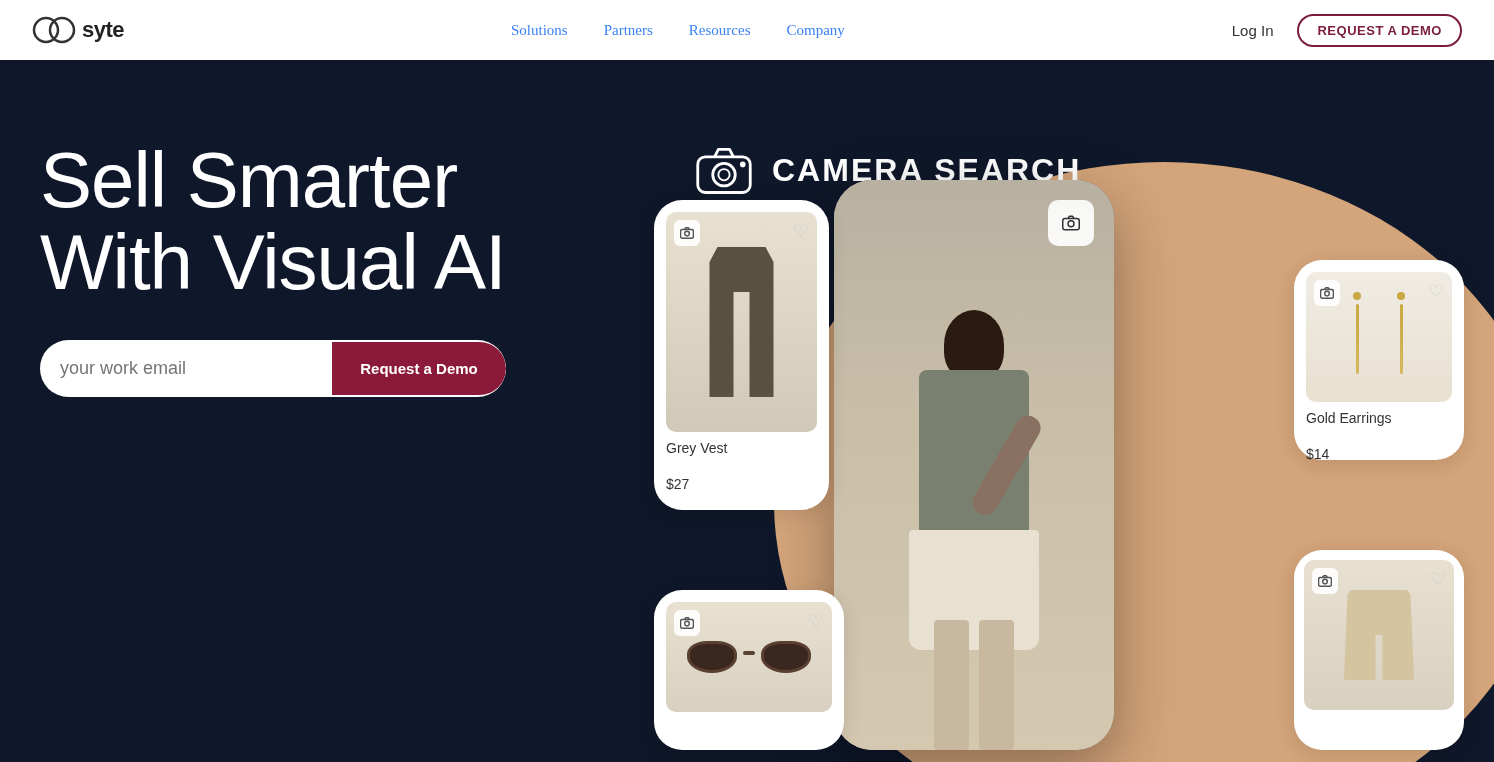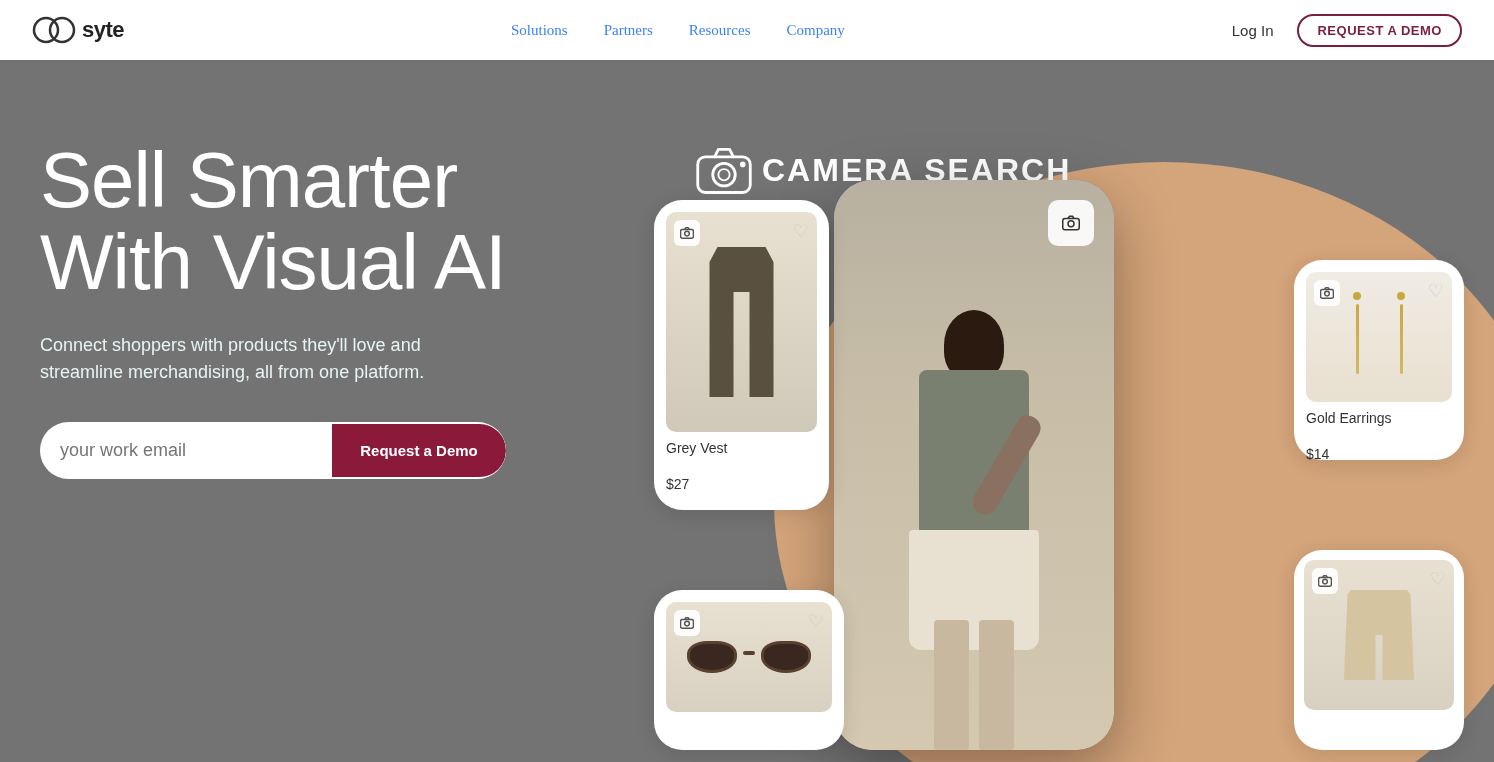--- a/index.html
+++ b/index.html
@@ -44,21 +44,21 @@
       color: #7b1d3c;
       text-transform: uppercase;
       letter-spacing: 0.5px;
       background: transparent;
       cursor: pointer;
     }
 
     
     .hero {
       width: 100%; height: 762px;
-      background: #737373;
+      background: #0f172a;
       position: relative;
       overflow: hidden;
       display: flex;
       align-items: flex-start;
       padding-top: 60px;
     }
 
     
     .hero-blob {
       position: absolute;
@@ -116,21 +116,21 @@
       position: absolute;
       right: 0; top: 60px;
       width: 860px; height: 700px;
       z-index: 2;
     }
 
     
     .camera-label {
       position: absolute;
       top: 80px; left: 60px;
-      display: flex; align-items: center; gap: 8px;
+      display: flex; align-items: center; gap: 18px;
     }
     .camera-label-text {
       font-size: 32px; font-weight: 700;
       color: #fff; letter-spacing: 2px;
     }
 
     
     .phone-frame {
       position: absolute;
       left: 200px; top: 120px;
@@ -288,21 +288,20 @@
 </nav>
 
 <section class="hero">
   <div class="hero-blob"></div>
 
   <div class="hero-left">
     <h1 class="hero-headline">
       <span>Sell Smarter</span><br>
       <span>With Visual AI</span>
     </h1>
-    <p class="hero-subheadline">Connect shoppers with products they'll love and streamline merchandising, all from one platform.</p>
     <div class="hero-form">
       <input type="email" placeholder="your work email" style="">
       <button>Request a Demo</button>
     </div>
   </div>
 
   <div class="hero-right">
 
     <div class="camera-label">
       <svg class="cam-svg" viewBox="0 0 64 64" fill="none" xmlns="http://www.w3.org/2000/svg">

